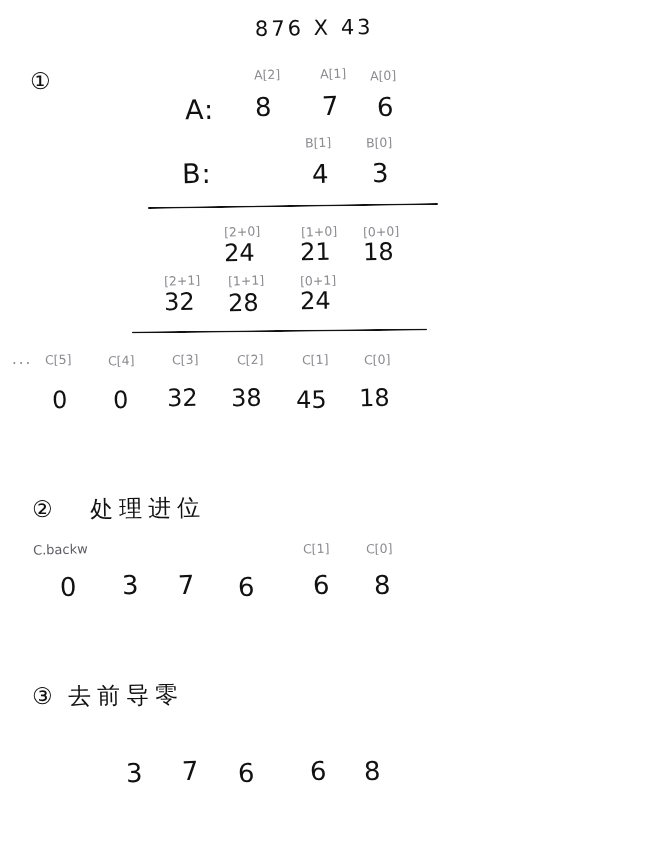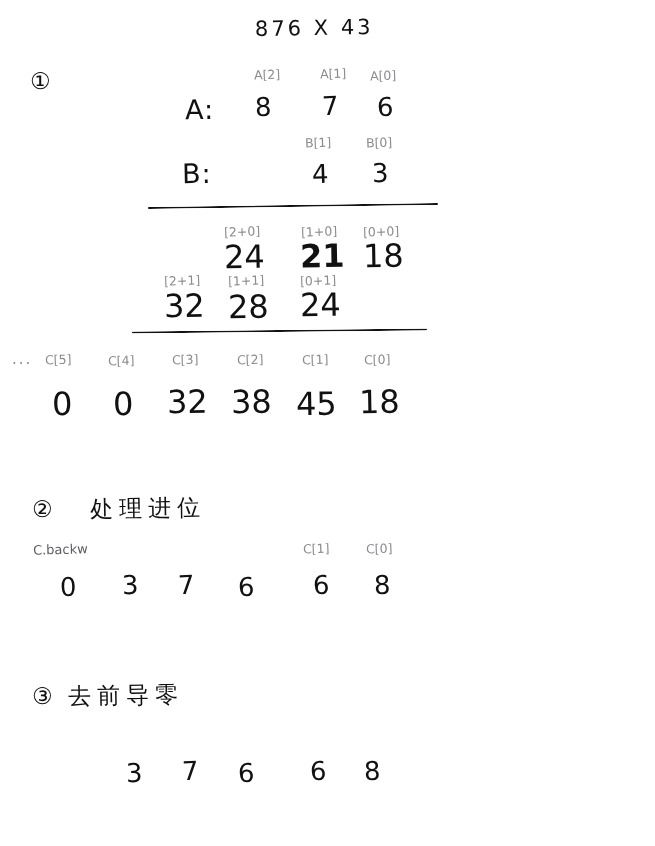--- a/index.html
+++ b/index.html
@@ -28,21 +28,21 @@
   .big {
     font-size: 27px;
     letter-spacing: 1px;
     transform: rotate(-1.2deg);
   }
   .digit {
     font-size: 26px;
     transform: rotate(-2deg);
   }
   .digit2 {
-    font-size: 32px;
+    font-size: 24px;
     transform: rotate(-1deg);
   }
   .label {
     font-size: 12.5px;
     color: #8b8b90;
     transform: rotate(-2deg);
   }
   .label-dark {
     font-size: 13px;
     color: #5c5c62;
@@ -100,21 +100,21 @@
 <div class="abs hand digit" style="left:312px; top:161px;">4</div>
 <div class="abs hand digit" style="left:372px; top:160px;">3</div>
 
 <div class="rule r1" style="left:148px; top:205px; width:290px;"></div>
 
 <div class="abs hand label" style="left:224px; top:226px;">[2+0]</div>
 <div class="abs hand label" style="left:301px; top:226px;">[1+0]</div>
 <div class="abs hand label" style="left:363px; top:226px;">[0+0]</div>
 
 <div class="abs hand digit2" style="left:224px; top:241px;">24</div>
-<div class="abs hand digit2" style="left:300px; top:240px;font-weight:bold;">21</div>
+<div class="abs hand digit2" style="left:300px; top:240px;">21</div>
 <div class="abs hand digit2" style="left:363px; top:240px;">18</div>
 
 <div class="abs hand label" style="left:164px; top:275px;">[2+1]</div>
 <div class="abs hand label" style="left:228px; top:275px;">[1+1]</div>
 <div class="abs hand label" style="left:300px; top:275px;">[0+1]</div>
 
 <div class="abs hand digit2" style="left:164px; top:290px;">32</div>
 <div class="abs hand digit2" style="left:228px; top:291px;">28</div>
 <div class="abs hand digit2" style="left:300px; top:289px;">24</div>
 

